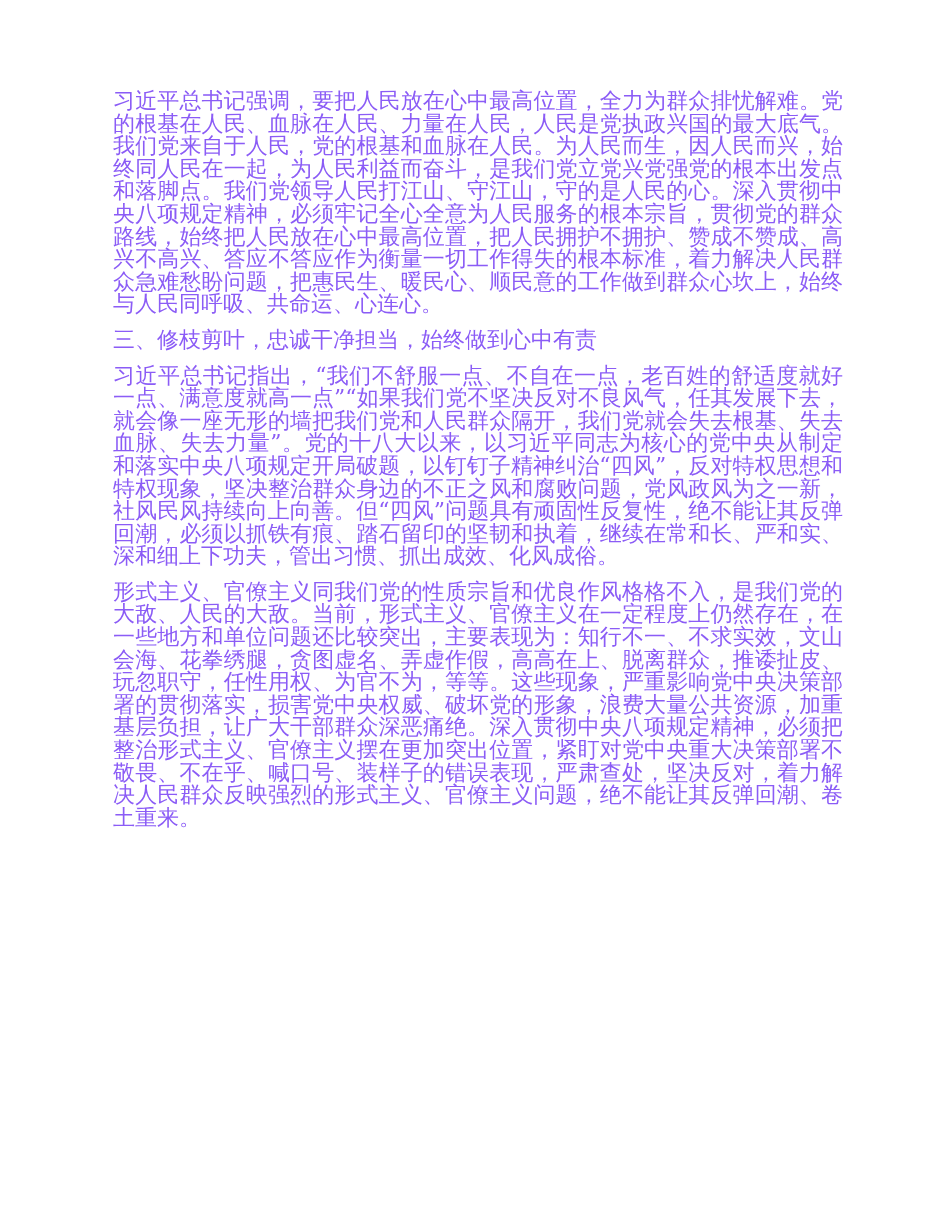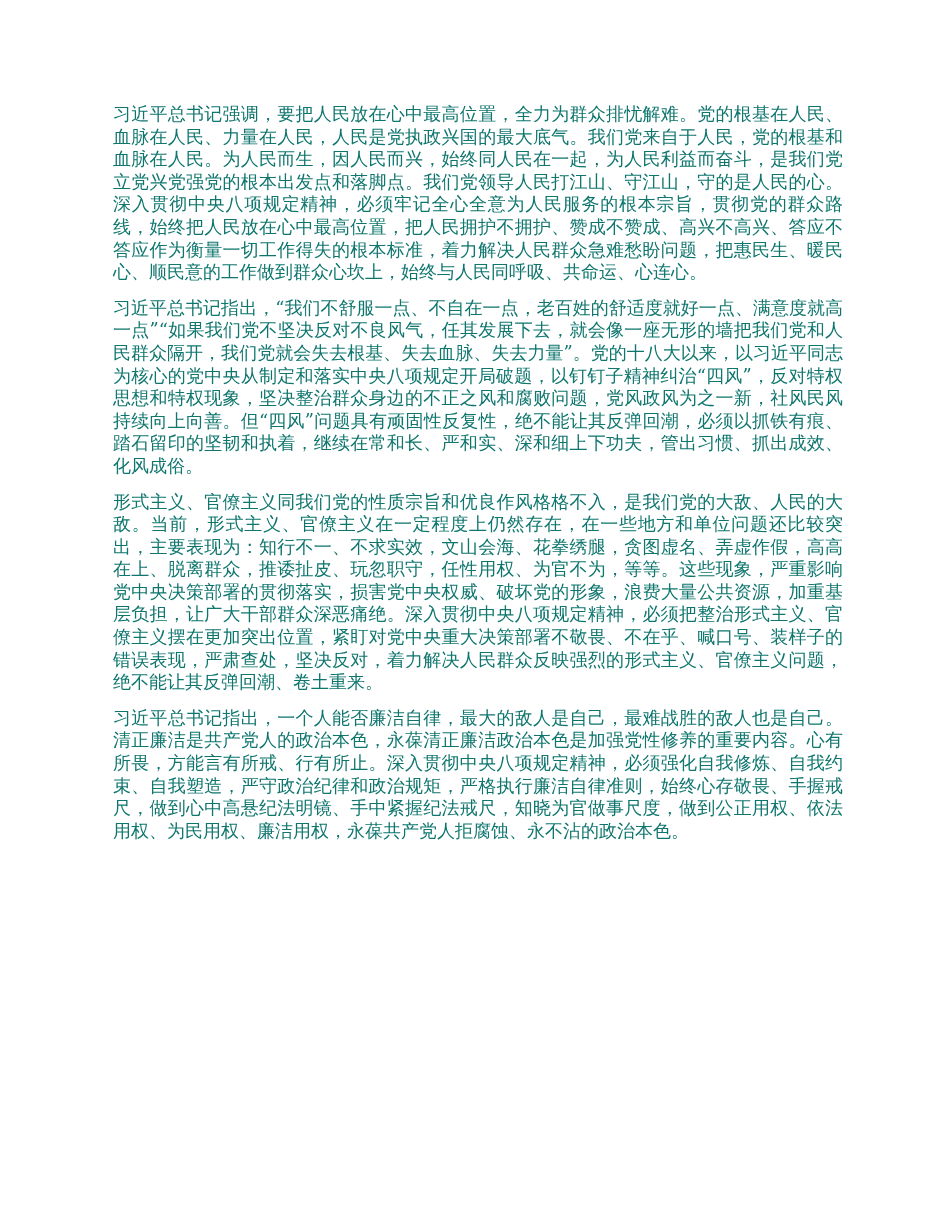--- a/index.html
+++ b/index.html
@@ -1,38 +1,38 @@
 <!DOCTYPE html>
 <html><head>
   <meta charset="utf-8">
   <style>
     html, body { margin: 0; padding: 0; background: #ffffff; }
     body { width: 950px; height: 1230px; position: relative; overflow: hidden; }
     .page {
       position: absolute;
       left: 113px;
-      top: 103px;
+      top: 90px;
       width: 730px;
       font-family: "DejaVu Serif", "Liberation Serif", serif;
-      font-size: 18px;
+      font-size: 22px;
       line-height: 22.6px;
-      color: #0f766e;
+      color: #8b5cf6;
       letter-spacing: 0;
     }
     .para {
       margin: 0 0 13px 0;
       text-align: justify;
       text-justify: inter-character;
       word-break: break-all;
     }
     .heading {
       margin: 0 0 13px 0;
     }
   </style>
 </head>
 <body>
 
 <div class="page">
   <p class="para">习近平总书记强调，要把人民放在心中最高位置，全力为群众排忧解难。党的根基在人民、血脉在人民、力量在人民，人民是党执政兴国的最大底气。我们党来自于人民，党的根基和血脉在人民。为人民而生，因人民而兴，始终同人民在一起，为人民利益而奋斗，是我们党立党兴党强党的根本出发点和落脚点。我们党领导人民打江山、守江山，守的是人民的心。深入贯彻中央八项规定精神，必须牢记全心全意为人民服务的根本宗旨，贯彻党的群众路线，始终把人民放在心中最高位置，把人民拥护不拥护、赞成不赞成、高兴不高兴、答应不答应作为衡量一切工作得失的根本标准，着力解决人民群众急难愁盼问题，把惠民生、暖民心、顺民意的工作做到群众心坎上，始终与人民同呼吸、共命运、心连心。</p>
+  <p class="heading">三、修枝剪叶，忠诚干净担当，始终做到心中有责</p>
   <p class="para">习近平总书记指出，“我们不舒服一点、不自在一点，老百姓的舒适度就好一点、满意度就高一点”“如果我们党不坚决反对不良风气，任其发展下去，就会像一座无形的墙把我们党和人民群众隔开，我们党就会失去根基、失去血脉、失去力量”。党的十八大以来，以习近平同志为核心的党中央从制定和落实中央八项规定开局破题，以钉钉子精神纠治“四风”，反对特权思想和特权现象，坚决整治群众身边的不正之风和腐败问题，党风政风为之一新，社风民风持续向上向善。但“四风”问题具有顽固性反复性，绝不能让其反弹回潮，必须以抓铁有痕、踏石留印的坚韧和执着，继续在常和长、严和实、深和细上下功夫，管出习惯、抓出成效、化风成俗。</p>
   <p class="para">形式主义、官僚主义同我们党的性质宗旨和优良作风格格不入，是我们党的大敌、人民的大敌。当前，形式主义、官僚主义在一定程度上仍然存在，在一些地方和单位问题还比较突出，主要表现为：知行不一、不求实效，文山会海、花拳绣腿，贪图虚名、弄虚作假，高高在上、脱离群众，推诿扯皮、玩忽职守，任性用权、为官不为，等等。这些现象，严重影响党中央决策部署的贯彻落实，损害党中央权威、破坏党的形象，浪费大量公共资源，加重基层负担，让广大干部群众深恶痛绝。深入贯彻中央八项规定精神，必须把整治形式主义、官僚主义摆在更加突出位置，紧盯对党中央重大决策部署不敬畏、不在乎、喊口号、装样子的错误表现，严肃查处，坚决反对，着力解决人民群众反映强烈的形式主义、官僚主义问题，绝不能让其反弹回潮、卷土重来。</p>
-  <p class="para">习近平总书记指出，一个人能否廉洁自律，最大的敌人是自己，最难战胜的敌人也是自己。清正廉洁是共产党人的政治本色，永葆清正廉洁政治本色是加强党性修养的重要内容。心有所畏，方能言有所戒、行有所止。深入贯彻中央八项规定精神，必须强化自我修炼、自我约束、自我塑造，严守政治纪律和政治规矩，严格执行廉洁自律准则，始终心存敬畏、手握戒尺，做到心中高悬纪法明镜、手中紧握纪法戒尺，知晓为官做事尺度，做到公正用权、依法用权、为民用权、廉洁用权，永葆共产党人拒腐蚀、永不沾的政治本色。</p>
 </div>
 
 </body></html>

